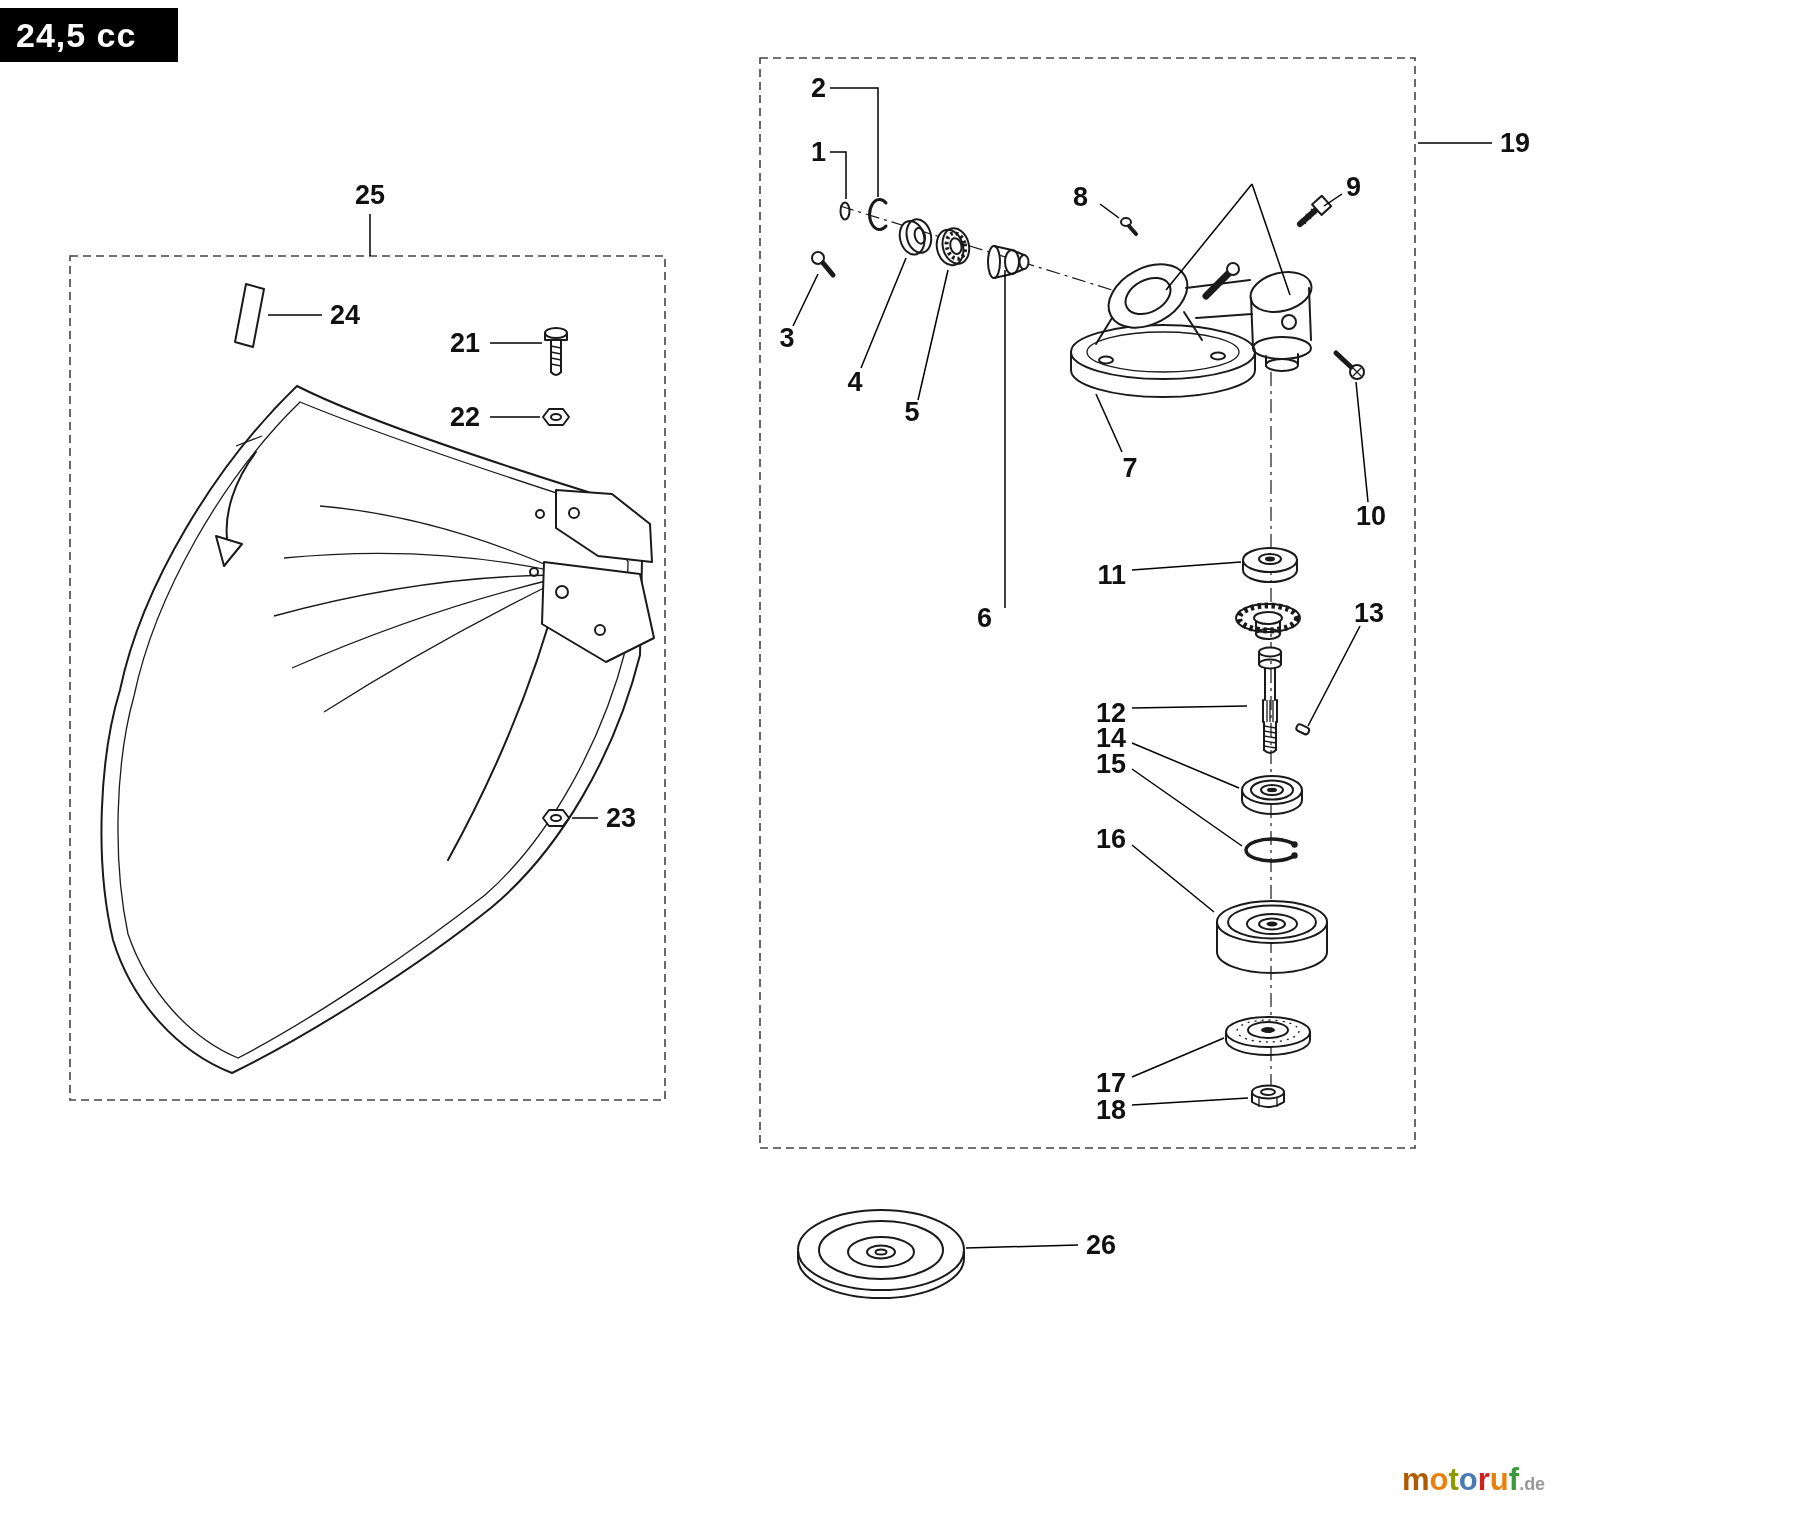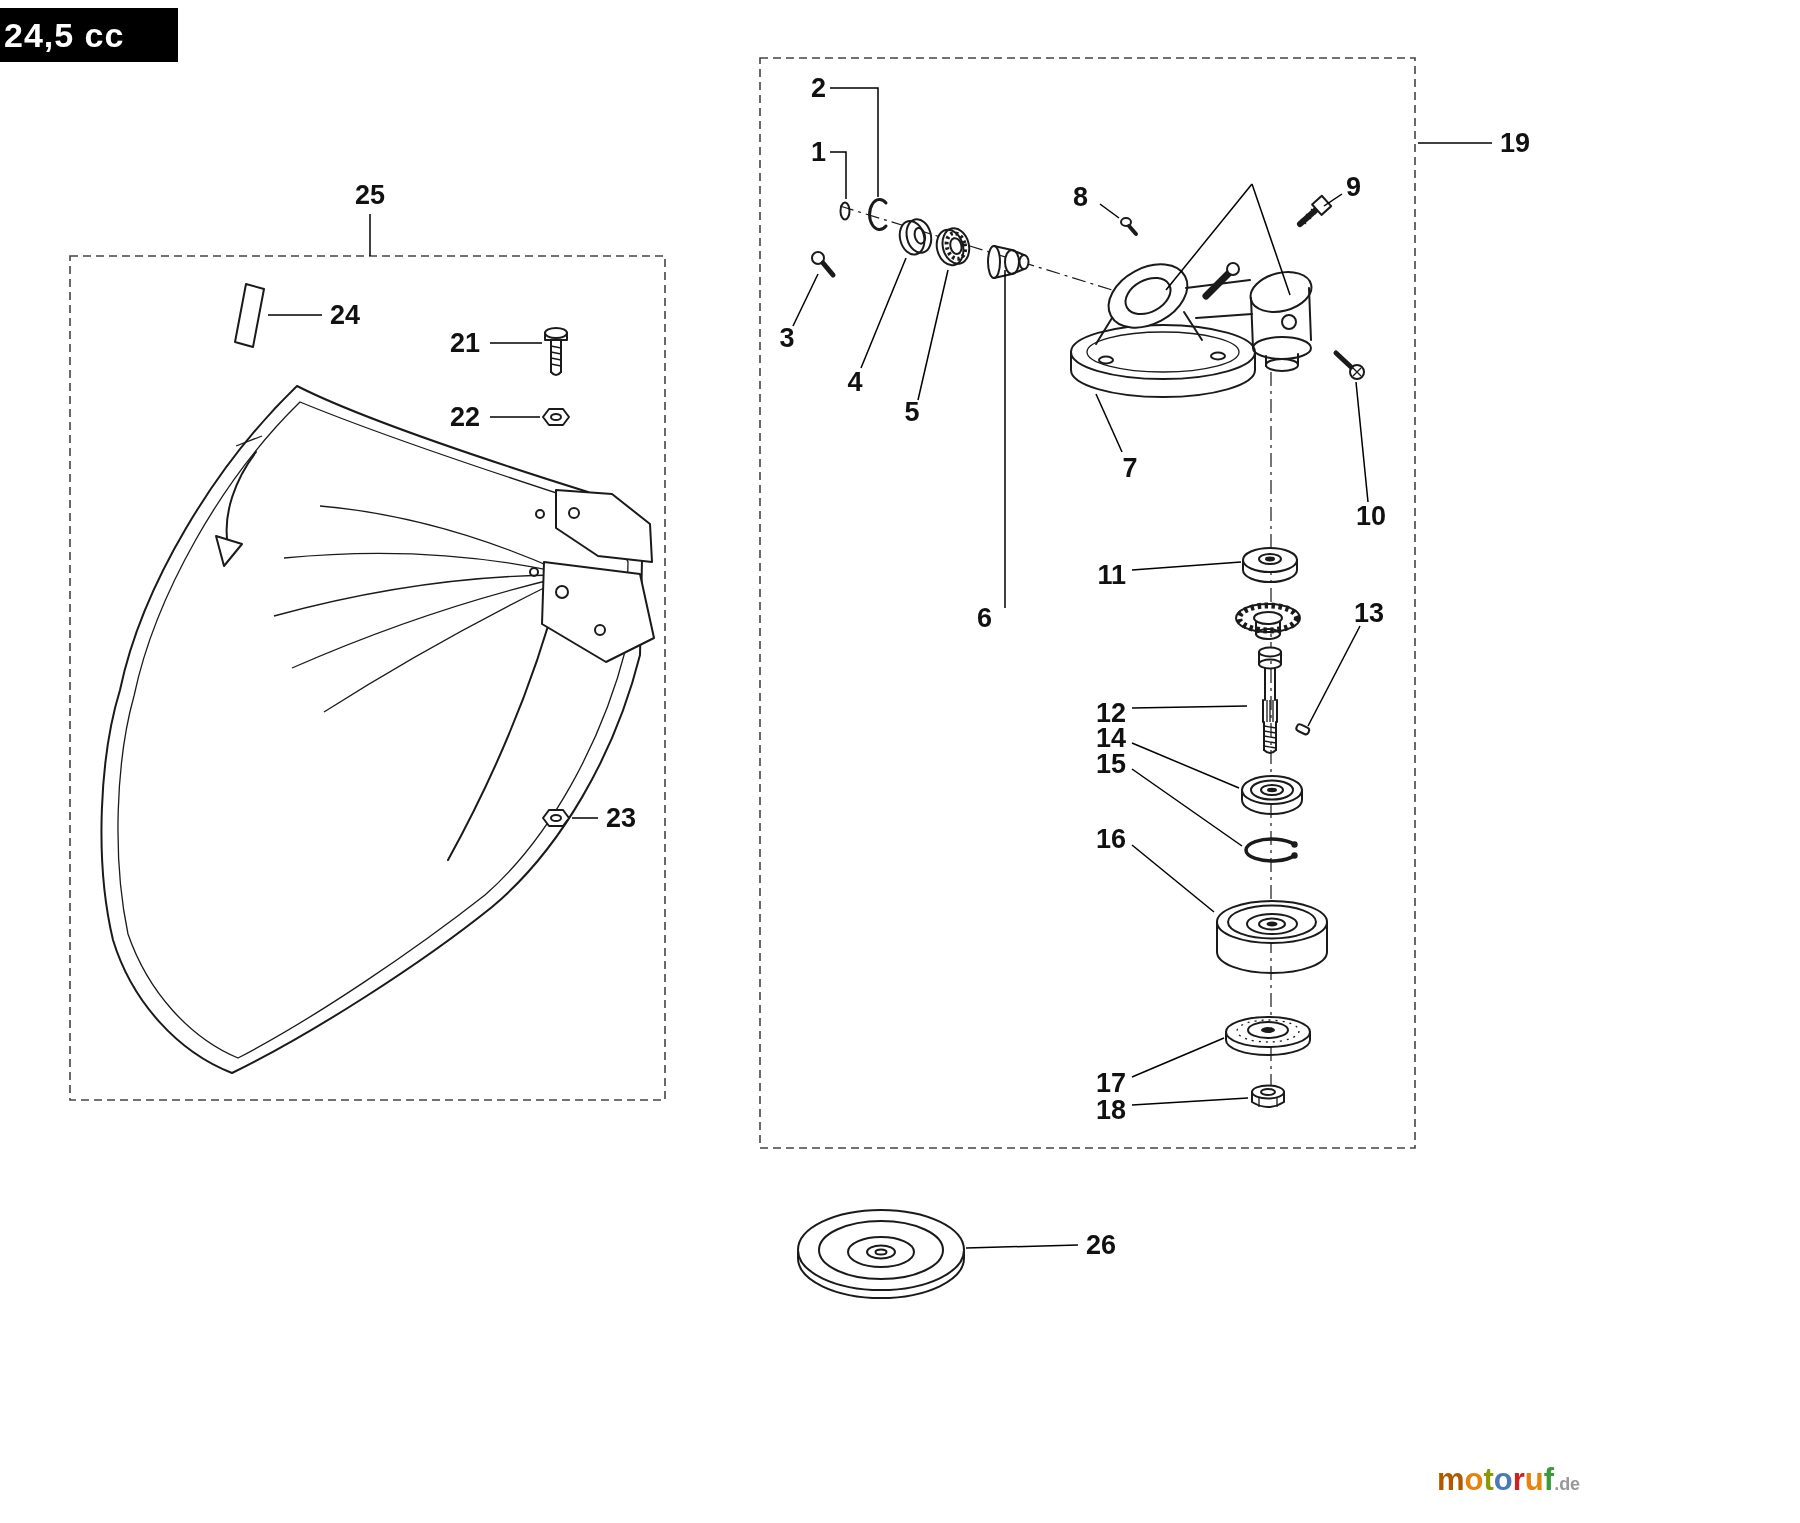--- a/index.html
+++ b/index.html
@@ -3,25 +3,25 @@
 <meta charset="utf-8">
 <style>
   html,body { margin:0; padding:0; background:#ffffff; }
   .canvas {
     position:relative; width:1800px; height:1523px; background:#ffffff;
     font-family:"Liberation Sans", sans-serif; overflow:hidden;
   }
   .badge {
     position:absolute; left:0px; top:8px; width:178px; height:54px;
     background:#000000; color:#ffffff; display:flex; align-items:center;
-    padding-left:4px; box-sizing:border-box;
+    padding-left:16px; box-sizing:border-box;
     font-size:34px; font-weight:bold; letter-spacing:1px;
   }
   .watermark {
-    position:absolute; left:1437px; top:1462px;
+    position:absolute; left:1402px; top:1462px;
     font-size:31px; font-weight:bold; letter-spacing:0px; white-space:nowrap;
   }
   .watermark .suffix { font-size:18px; font-weight:bold; }
   svg { position:absolute; left:0; top:0; }
   svg * { vector-effect:none; }
   .pt  { fill:none; stroke:#1a1a1a; stroke-width:2; stroke-linecap:round; stroke-linejoin:round; }
   .ptw { fill:#ffffff; stroke:#1a1a1a; stroke-width:2; stroke-linejoin:round; }
   .thin{ fill:none; stroke:#1a1a1a; stroke-width:1.3; }
   .ln  { fill:none; stroke:#000000; stroke-width:1.5; }
   .cl  { fill:none; stroke:#1a1a1a; stroke-width:1.2; stroke-dasharray:14 5 3 5; }

